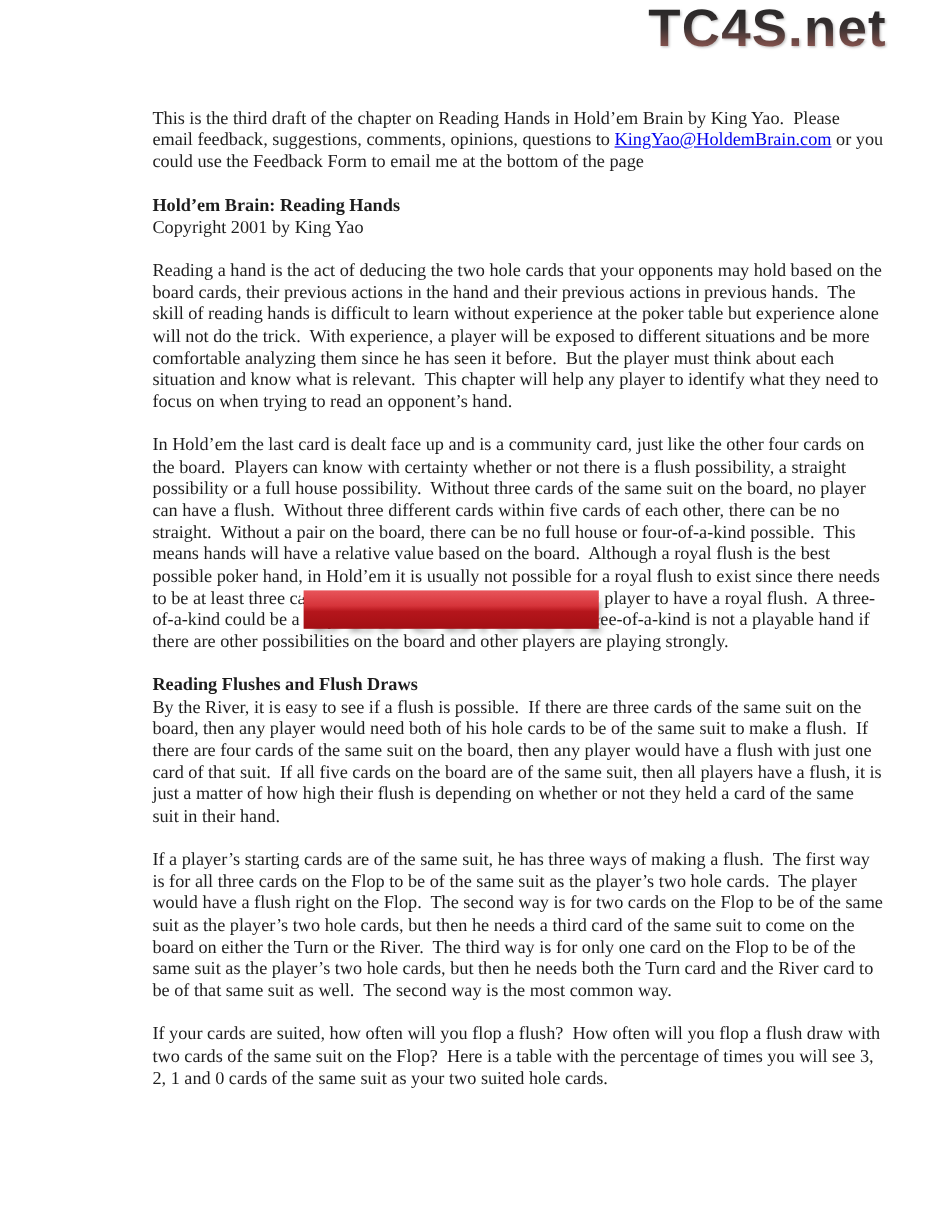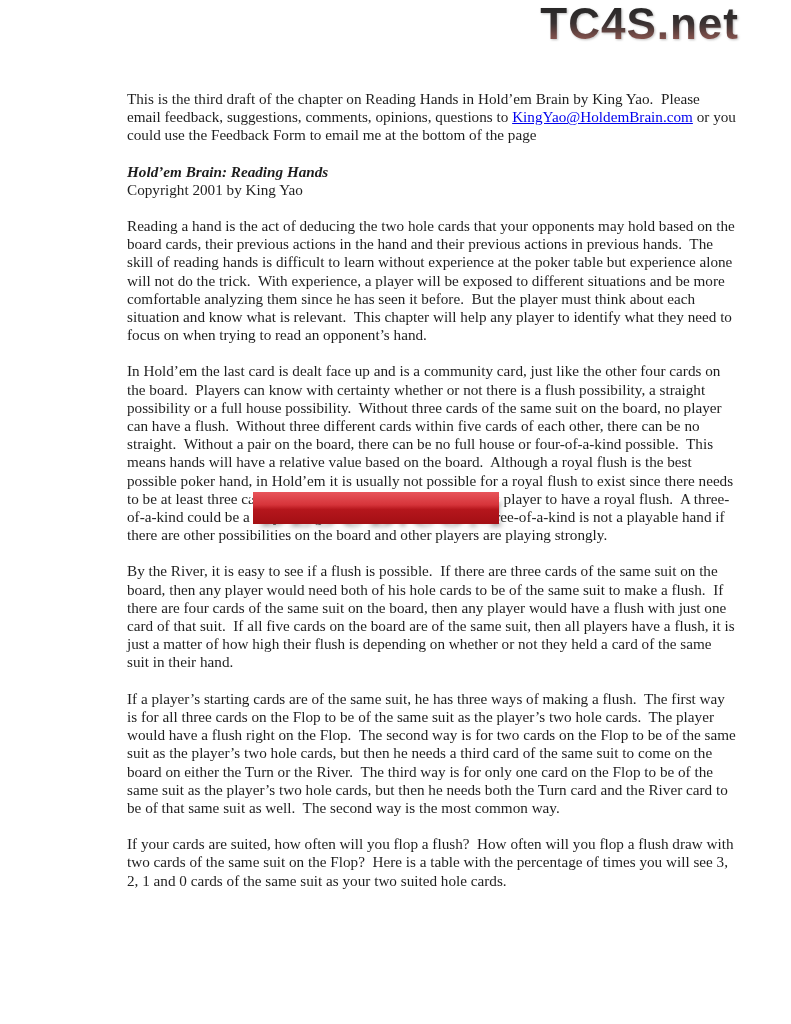--- a/index.html
+++ b/index.html
@@ -15,21 +15,21 @@
     background:linear-gradient(#262626 15%, #3a3232 50%, #8d5650 85%, #96605a 100%);
     -webkit-background-clip:text;background-clip:text;color:transparent;
     filter:drop-shadow(1px 1px 1px rgba(0,0,0,0.25));
   }
   
   .content{
     position:absolute;left:91px;top:90px;width:610px;
     font-size:15.2px;line-height:18.2px;margin-left:36px;
   }
   .content p{margin:0 0 18px 0;white-space:pre-wrap;}
-  .bold{font-weight:bold;font-style:italic;}
+  .bold{font-weight:bold;}
   .title-block{margin:0 0 18px 0;}
   .email-link{color:#0000ee;text-decoration:underline;cursor:pointer;}
   
   .logo-stack{position:relative;display:inline-block;line-height:1;}
   .logo-under,.logo-over{display:block;white-space:nowrap;}
   .logo-over{position:absolute;left:0;top:0;
     -webkit-background-clip:text;background-clip:text;color:transparent;}
   
   .dlsub{position:absolute;left:253px;top:492px;
     font-family:"DejaVu Serif",serif;font-weight:bold;font-size:32px;letter-spacing:2px;}
@@ -63,20 +63,21 @@
     <div class="title-block">
       <div class="bold">Hold’em Brain: Reading Hands</div>
       <div>Copyright 2001 by King Yao</div>
     </div>
 
     <p>Reading a hand is the act of deducing the two hole cards that your opponents may hold based on the board cards, their previous actions in the hand and their previous actions in previous hands.  The skill of reading hands is difficult to learn without experience at the poker table but experience alone will not do the trick.  With experience, a player will be exposed to different situations and be more comfortable analyzing them since he has seen it before.  But the player must think about each situation and know what is relevant.  This chapter will help any player to identify what they need to focus on when trying to read an opponent’s hand.</p>
 
     <p>In Hold’em the last card is dealt face up and is a community card, just like the other four cards on the board.  Players can know with certainty whether or not there is a flush possibility, a straight possibility or a full house possibility.  Without three cards of the same suit on the board, no player can have a flush.  Without three different cards within five cards of each other, there can be no straight.  Without a pair on the board, there can be no full house or four-of-a-kind possible.  This means hands will have a relative value based on the board.  Although a royal flush is the best possible poker hand, in Hold’em it is usually not possible for a royal flush to exist since there needs to be at least three cards of the same suit on the board for any player to have a royal flush.  A three-of-a-kind could be a very strong hand, but at other times a three-of-a-kind is not a playable hand if there are other possibilities on the board and other players are playing strongly.</p>
 
     <div class="section">
+      <div class="bold">Reading Flushes and Flush Draws</div>
       <p>By the River, it is easy to see if a flush is possible.  If there are three cards of the same suit on the board, then any player would need both of his hole cards to be of the same suit to make a flush.  If there are four cards of the same suit on the board, then any player would have a flush with just one card of that suit.  If all five cards on the board are of the same suit, then all players have a flush, it is just a matter of how high their flush is depending on whether or not they held a card of the same suit in their hand.</p>
     </div>
 
     <p>If a player’s starting cards are of the same suit, he has three ways of making a flush.  The first way is for all three cards on the Flop to be of the same suit as the player’s two hole cards.  The player would have a flush right on the Flop.  The second way is for two cards on the Flop to be of the same suit as the player’s two hole cards, but then he needs a third card of the same suit to come on the board on either the Turn or the River.  The third way is for only one card on the Flop to be of the same suit as the player’s two hole cards, but then he needs both the Turn card and the River card to be of that same suit as well.  The second way is the most common way.</p>
 
     <p>If your cards are suited, how often will you flop a flush?  How often will you flop a flush draw with two cards of the same suit on the Flop?  Here is a table with the percentage of times you will see 3, 2, 1 and 0 cards of the same suit as your two suited hole cards.</p>
 
   </div>
 
   <div class="dlsub logo-stack">

